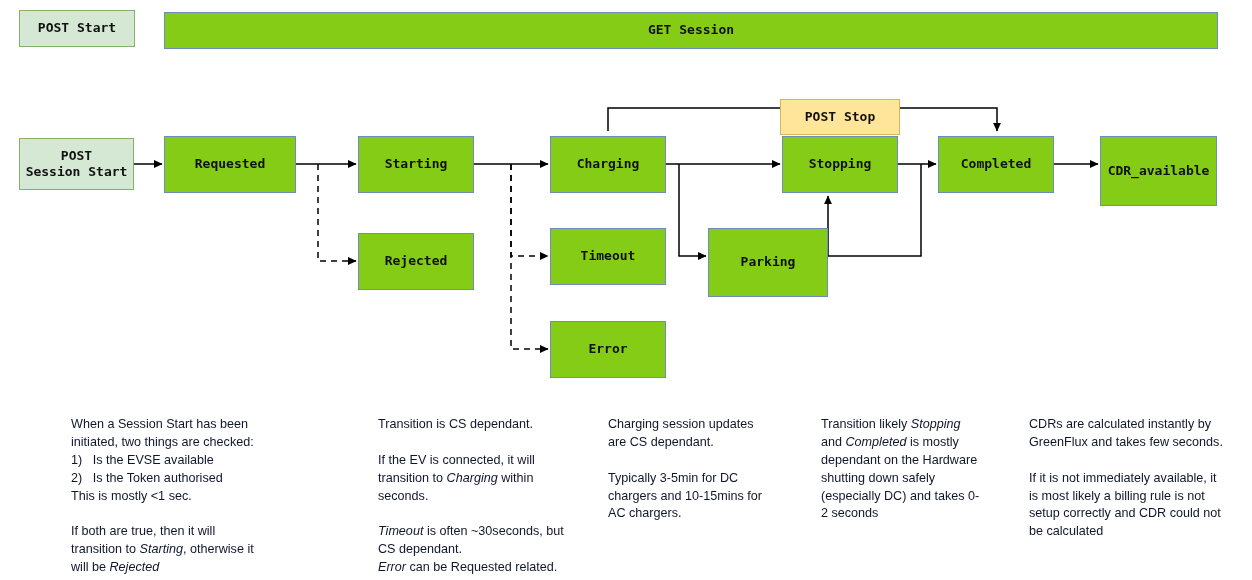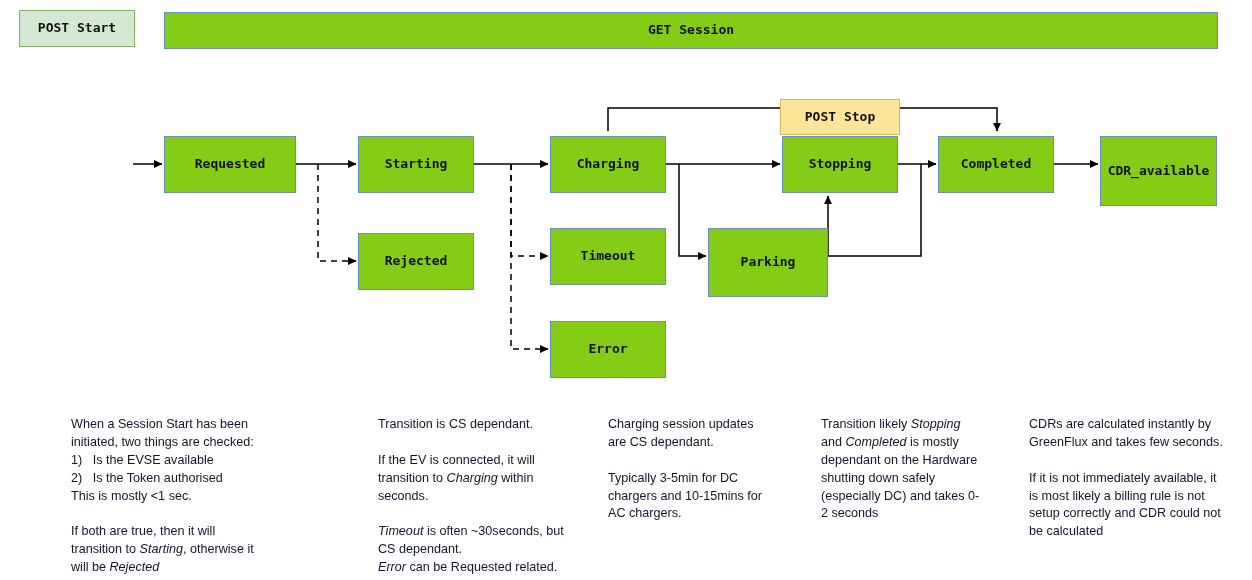--- a/index.html
+++ b/index.html
@@ -61,20 +61,24 @@
   </div>
 
   <div class="node blue bar" style="left:164px;top:12px;width:1054px;height:37px;">
     <span>GET Session</span>
   </div>
 
   <div class="node amber" style="left:780px;top:55px;width:120px;height:36px;margin-top:44px;">
     <span>POST Stop</span>
   </div>
 
+  <div class="node green" style="left:19px;top:138px;width:115px;height:52px;white-space:pre;">
+    <span>POST
+Session Start</span>
+  </div>
 
   <div class="node blue" style="left:164px;top:136px;width:132px;height:57px;">
     <span>Requested</span>
   </div>
 
   <div class="node blue" style="left:358px;top:136px;width:116px;height:57px;">
     <span>Starting</span>
   </div>
 
   <div class="node blue" style="left:358px;top:233px;width:116px;height:57px;">

